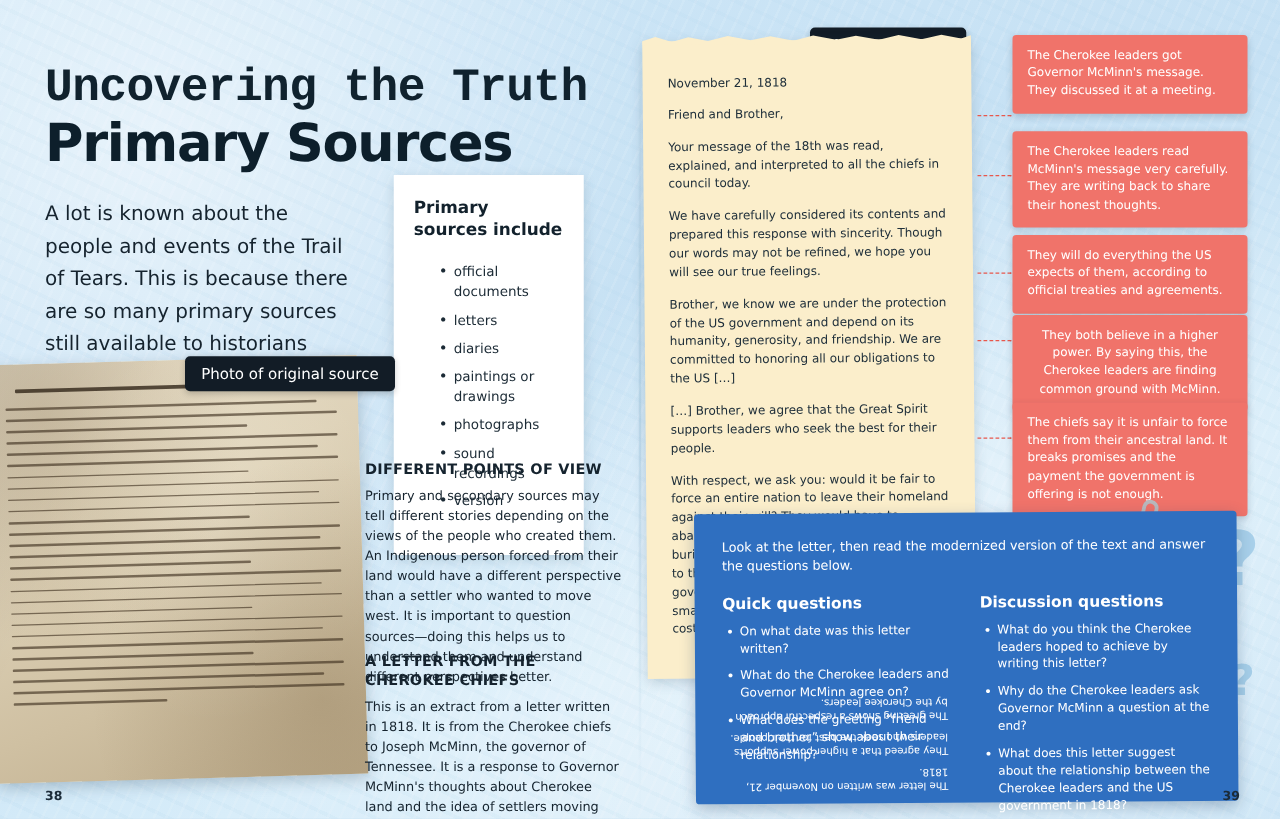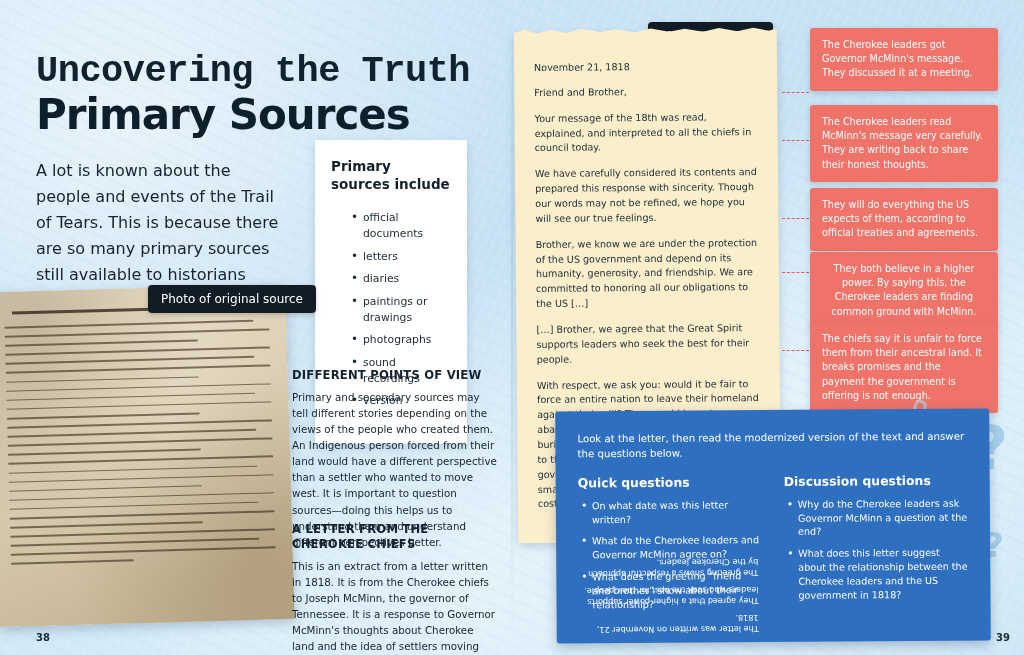--- a/index.html
+++ b/index.html
@@ -202,21 +202,21 @@
 
   
   .page-num {
     position: absolute;
     bottom: 12px;
     font-size: 10px;
     font-weight: bold;
     color: #1b2b38;
   }
   #page-left { left: 36px; }
-  #page-right { right: 14px; text-align: center; }
+  #page-right { right: 32px; text-align: center; }
 
   
   .letter-note {
     position: absolute;
     left: 516px;
     top: 32px;
     width: 263px;
     background: #fbeecb;
     box-shadow: 0 3px 10px rgba(40,70,95,0.2);
     padding: 28px 20px 20px 20px;
@@ -461,20 +461,21 @@
         <h4>Quick questions</h4>
         <ul>
           <li>On what date was this letter written?</li>
           <li>What do the Cherokee leaders and Governor McMinn agree on?</li>
           <li>What does the greeting “friend and brother” show about their relationship?</li>
         </ul>
       </div>
       <div class="qcol">
         <h4>Discussion questions</h4>
         <ul>
+          <li>What do you think the Cherokee leaders hoped to achieve by writing this letter?</li>
           <li>Why do the Cherokee leaders ask Governor McMinn a question at the end?</li>
           <li>What does this letter suggest about the relationship between the Cherokee leaders and the US government in 1818?</li>
         </ul>
       </div>
     </div>
     <div class="upside-answers">
       <p>The letter was written on November 21, 1818.</p>
       <p>They agreed that a higher power supports leaders who seek the best for their people.</p>
       <p>The greeting shows a respectful approach by the Cherokee leaders.</p>
     </div>

